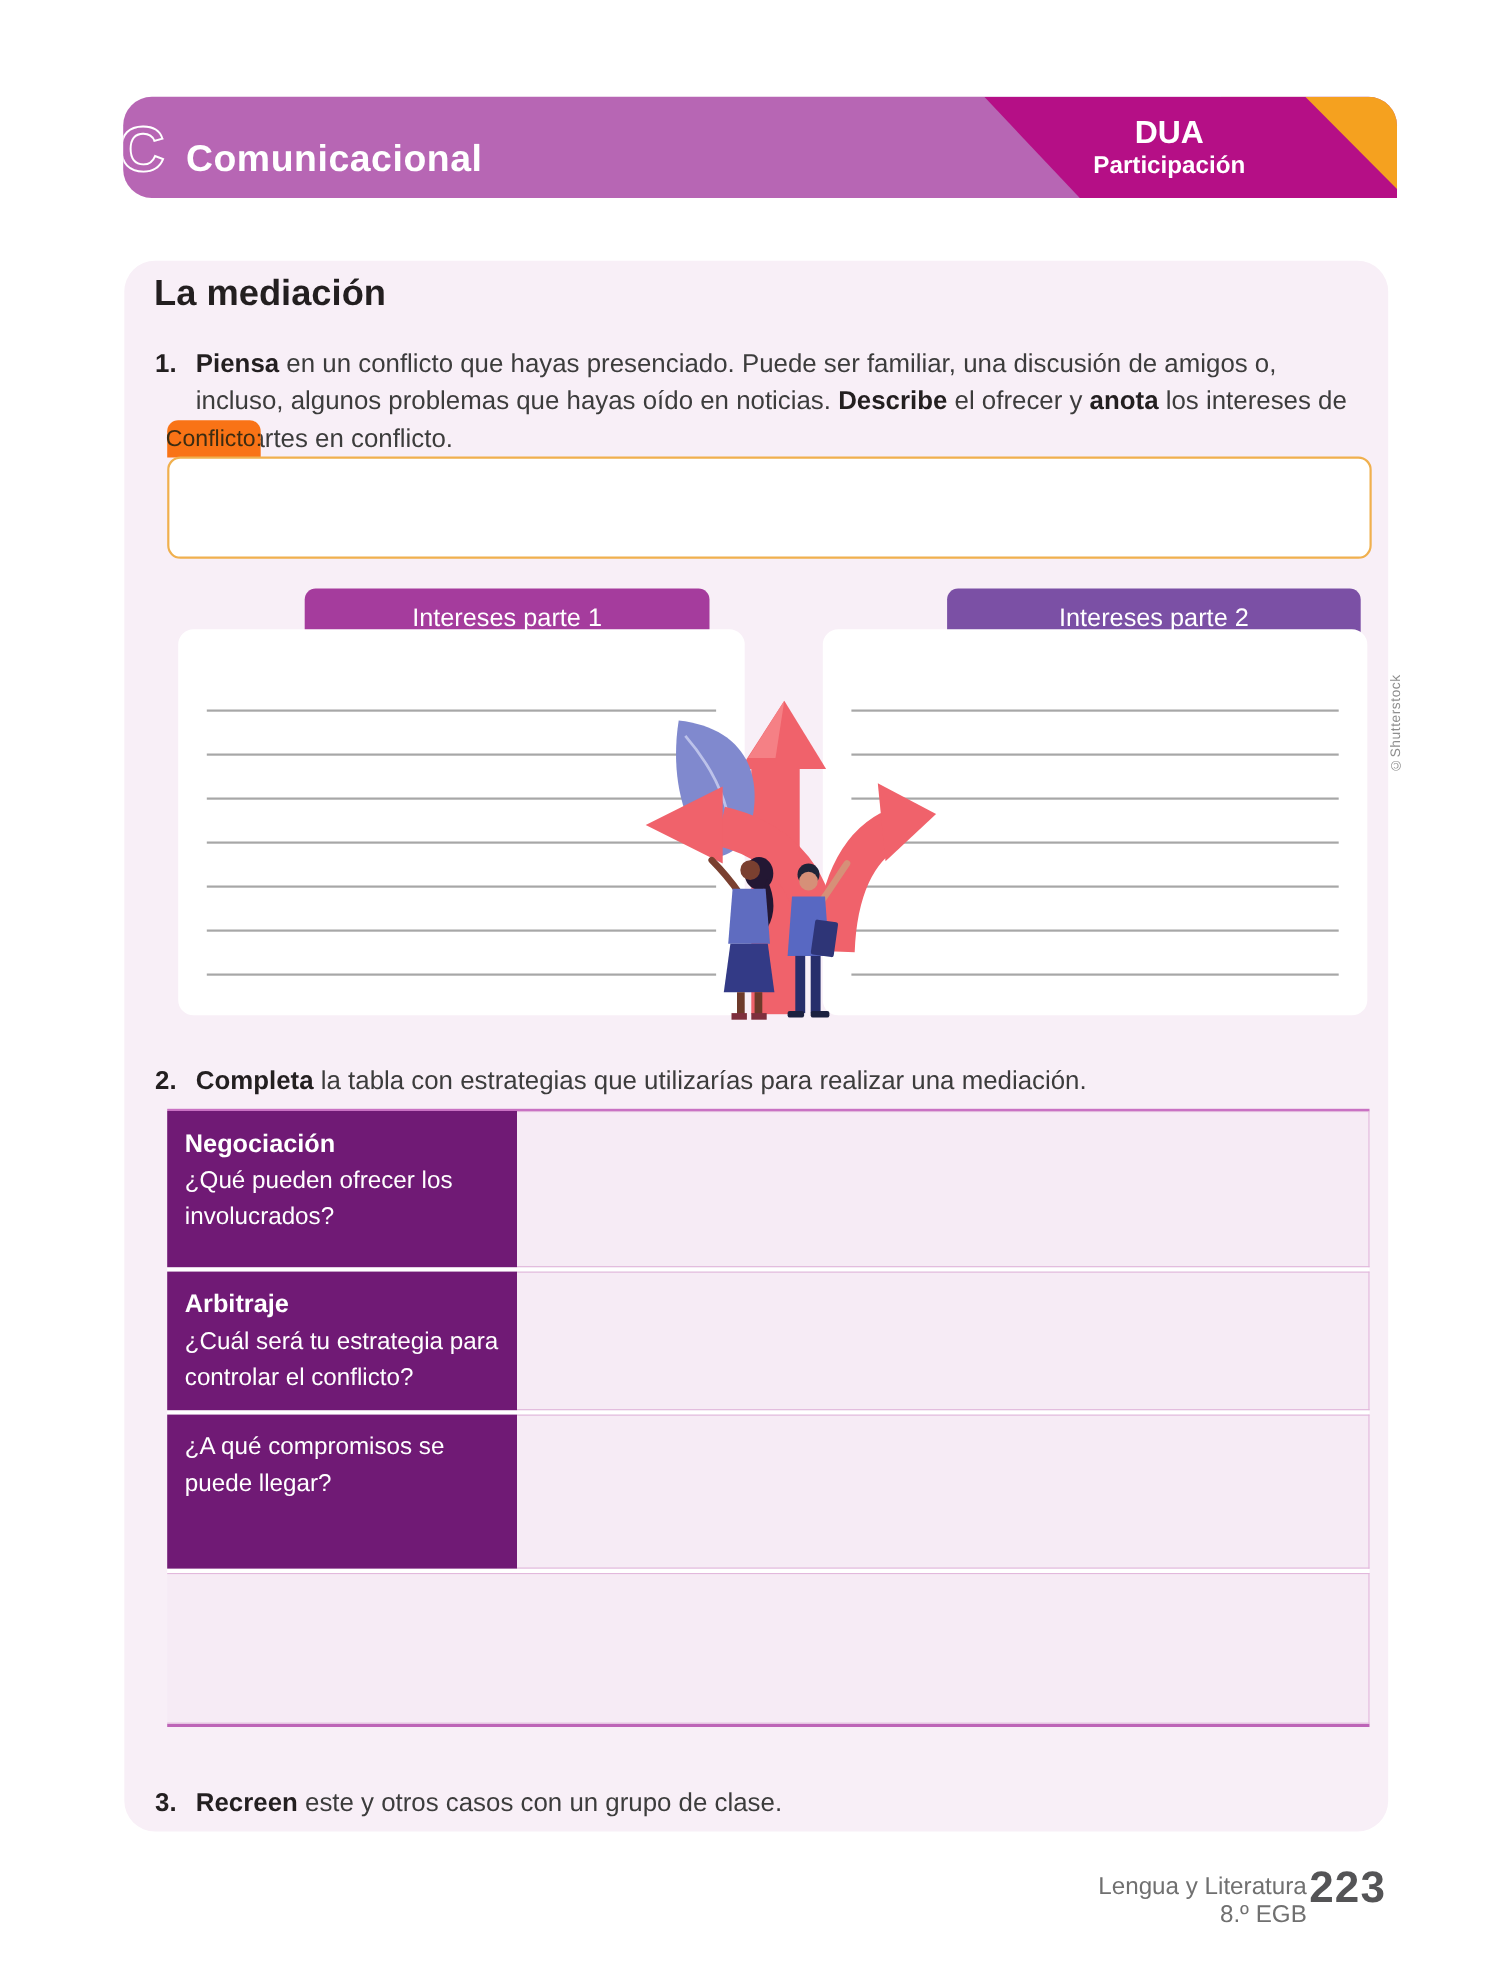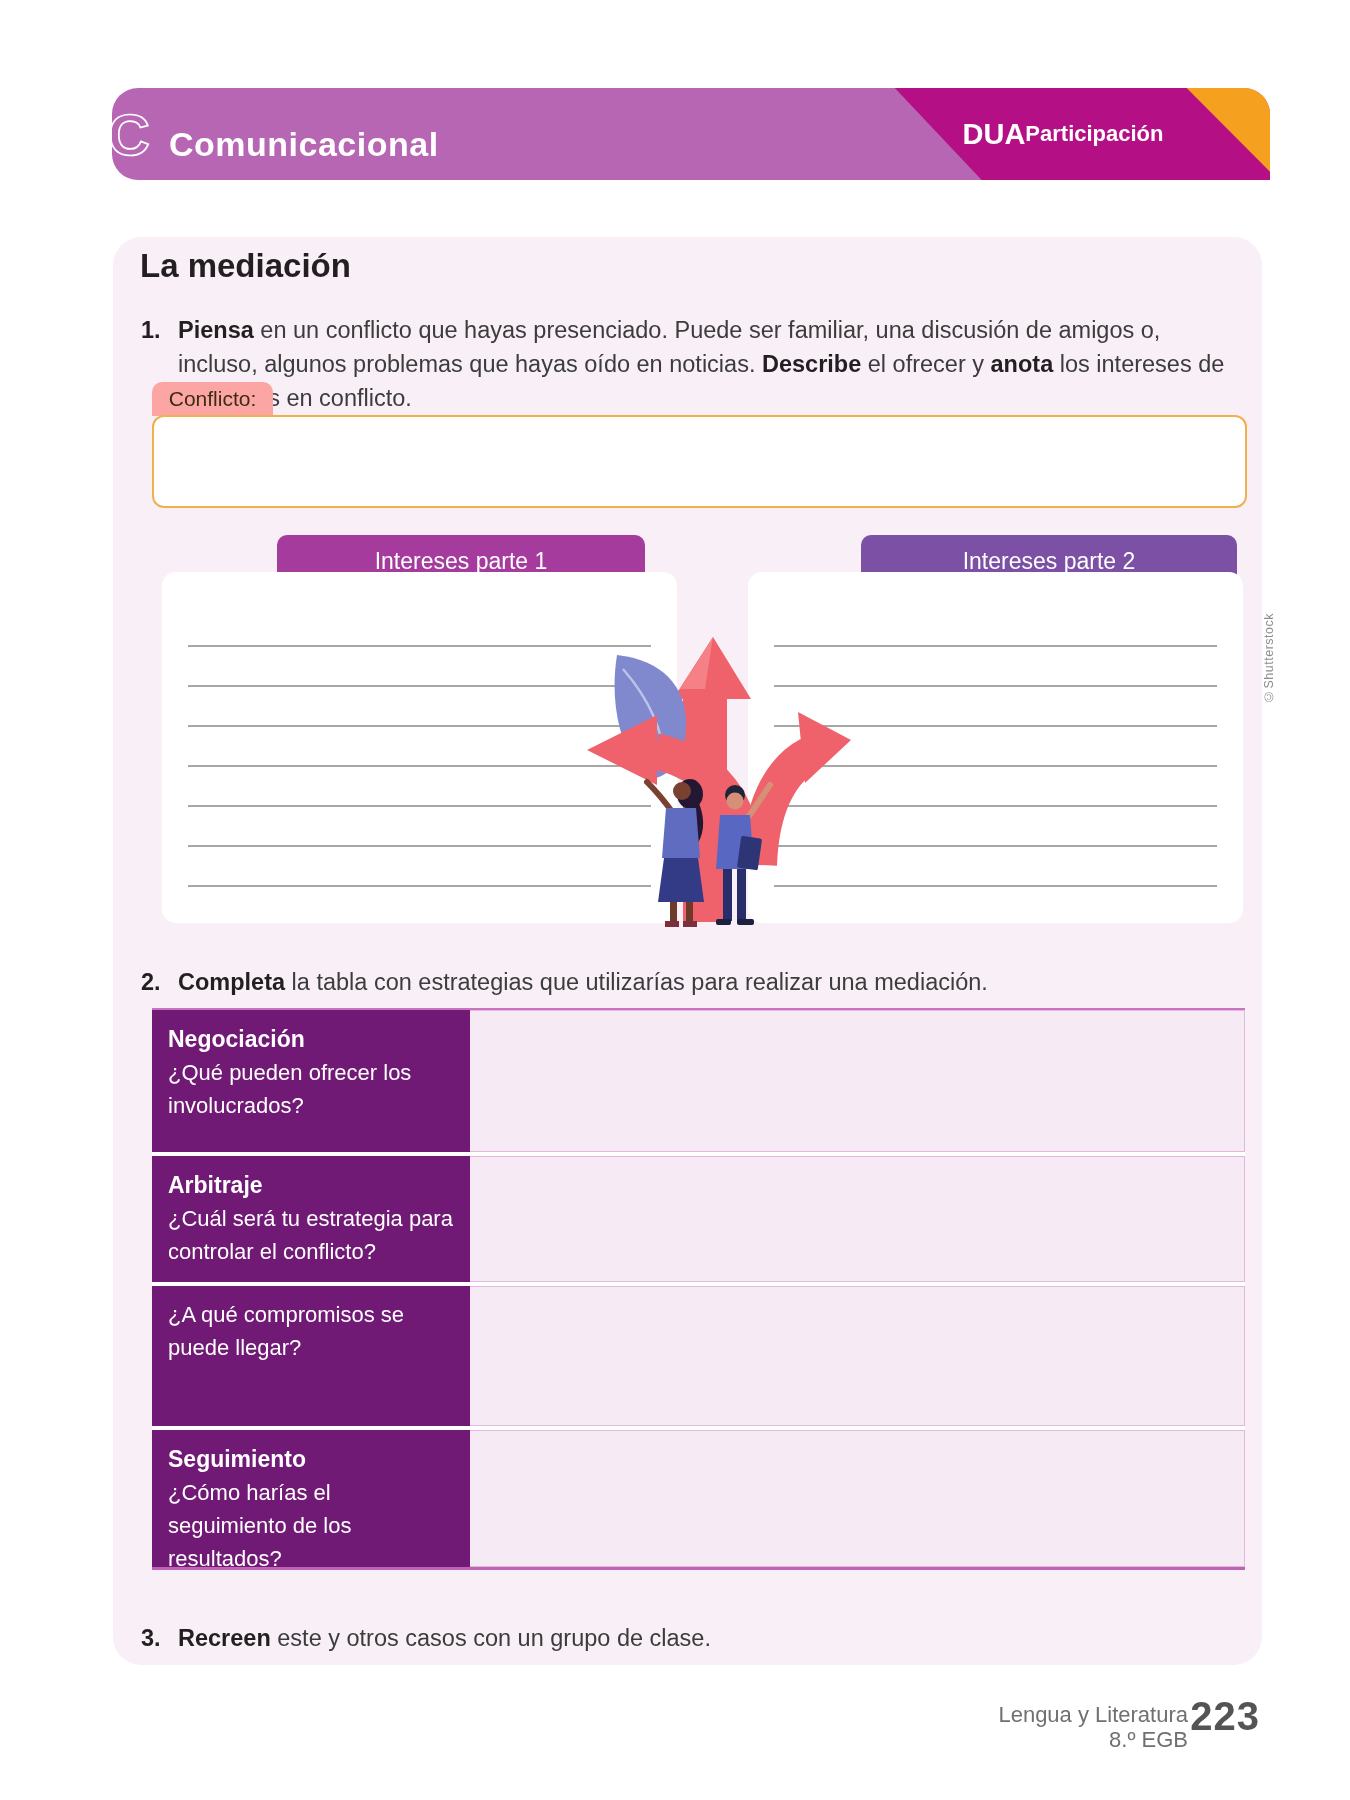--- a/index.html
+++ b/index.html
@@ -10,36 +10,36 @@
   
   .banner{position:absolute;left:112px;top:88px;width:1158px;height:92px;
           background:#b766b4;border-radius:26px 26px 0 26px;overflow:hidden;}
   .banner-orange{position:absolute;right:0;top:0;width:160px;height:100%;background:#f5a11f;}
   .banner-magenta{position:absolute;left:0;top:0;width:100%;height:100%;background:#b50f86;
           clip-path:polygon(67.6% 0,92.8% 0,100% 91%,100% 100%,75.1% 100%);}
   .c-logo{position:absolute;left:-8px;top:13px;}
   .banner-title{position:absolute;left:57px;top:0;height:112px;display:flex;align-items:center;
           color:#ffffff;font-size:34px;font-weight:bold;letter-spacing:.5px;}
   .dua-block{position:absolute;left:791px;top:0;width:320px;height:92px;display:flex;
-          flex-direction:row;align-items:center;justify-content:center;color:#fff;}
+          flex-direction:column;align-items:center;justify-content:center;color:#fff;}
   .dua-title{font-size:29px;font-weight:bold;line-height:32px;}
   .dua-sub{font-size:22px;font-weight:bold;line-height:26px;}
 
   
   .panel{position:absolute;left:113px;top:237px;width:1149px;height:1428px;
          background:#f8eff7;border-radius:28px;}
   .page-title{position:absolute;left:27px;top:10px;font-size:33px;font-weight:bold;color:#231f20;}
 
   .item{position:absolute;display:flex;font-size:23.5px;line-height:34px;color:#3c3c3c;}
   .item .num{width:37px;flex:0 0 37px;font-weight:bold;color:#231f20;}
   .item .runs{flex:1;}
   .item b,.item .b{font-weight:bold;color:#231f20;}
 
   
-  .conflict-tab{position:absolute;left:39px;top:145px;width:121px;height:34px;background:#fca5a5;
+  .conflict-tab{position:absolute;left:39px;top:145px;width:85px;height:34px;background:#f97316;
         border-radius:10px 10px 0 0;display:flex;align-items:center;justify-content:center;
         font-size:21px;color:#3b2c12;}
   .conflict-box{position:absolute;left:39px;top:178px;width:1095px;height:93px;background:#ffffff;
         border:2px solid #f0b04e;border-radius:12px;}
 
   
   .bubble{position:absolute;top:298px;height:53px;border-radius:10px;display:flex;
         align-items:center;justify-content:center;color:#fff;font-size:23px;margin-left:29px;}
   .bubble .tail{position:absolute;top:51px;left:50%;margin-left:-15px;width:0;height:0;
         border-left:15px solid transparent;border-right:15px solid transparent;}
@@ -196,24 +196,20 @@
         </div>
         <div class="scell-r r2"></div>
       </div>
       <div class="srow">
         <div class="scell-l r3">
           <div class="q">¿A qué compromisos se puede llegar?</div>
         </div>
         <div class="scell-r r3"></div>
       </div>
       <div class="srow">
-        <div class="scell-l r4">
-          <div class="t">Seguimiento</div>
-          <div class="q">¿Cómo harías el seguimiento de los resultados?</div>
-        </div>
         <div class="scell-r r4"></div>
       </div>
     </div>
 
     <div class="item" style="left:28px;top:1384px;width:1094px;">
       <span class="num">3.</span>
       <span class="runs"><span class="b">Recreen</span><span> este y otros casos con un grupo de clase.</span></span>
     </div>
 
   </div>

